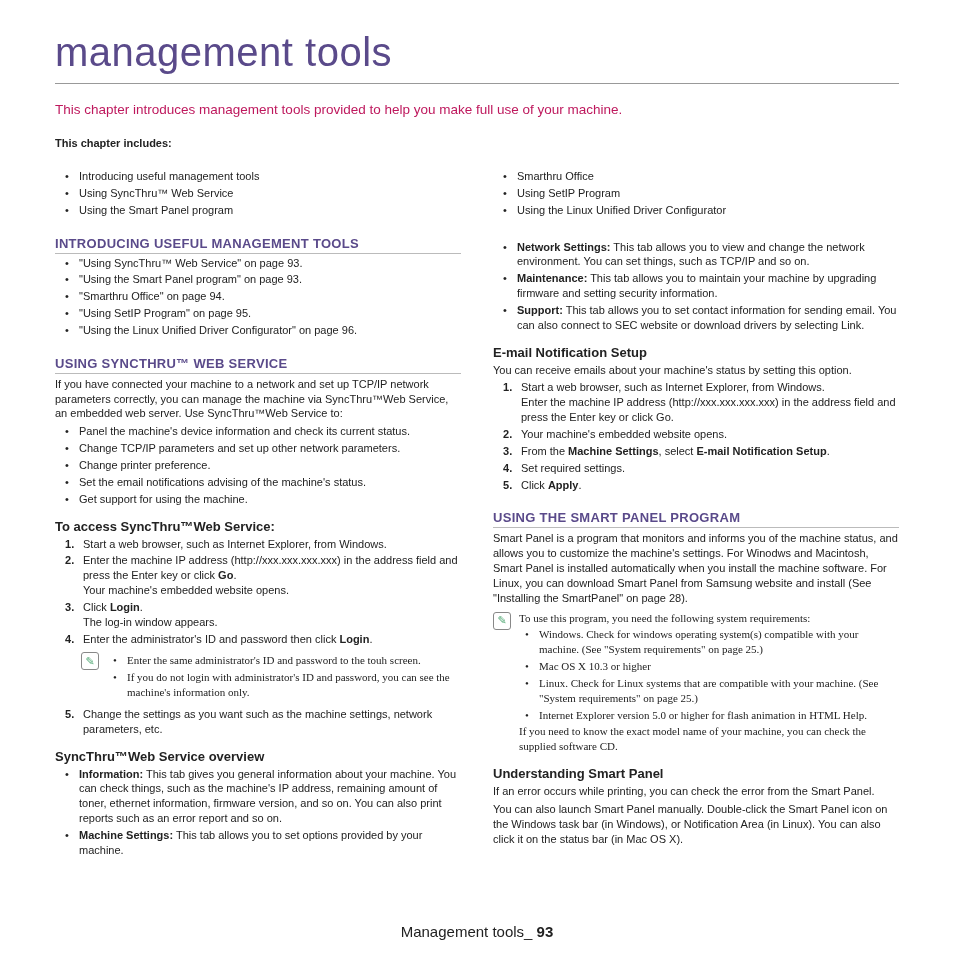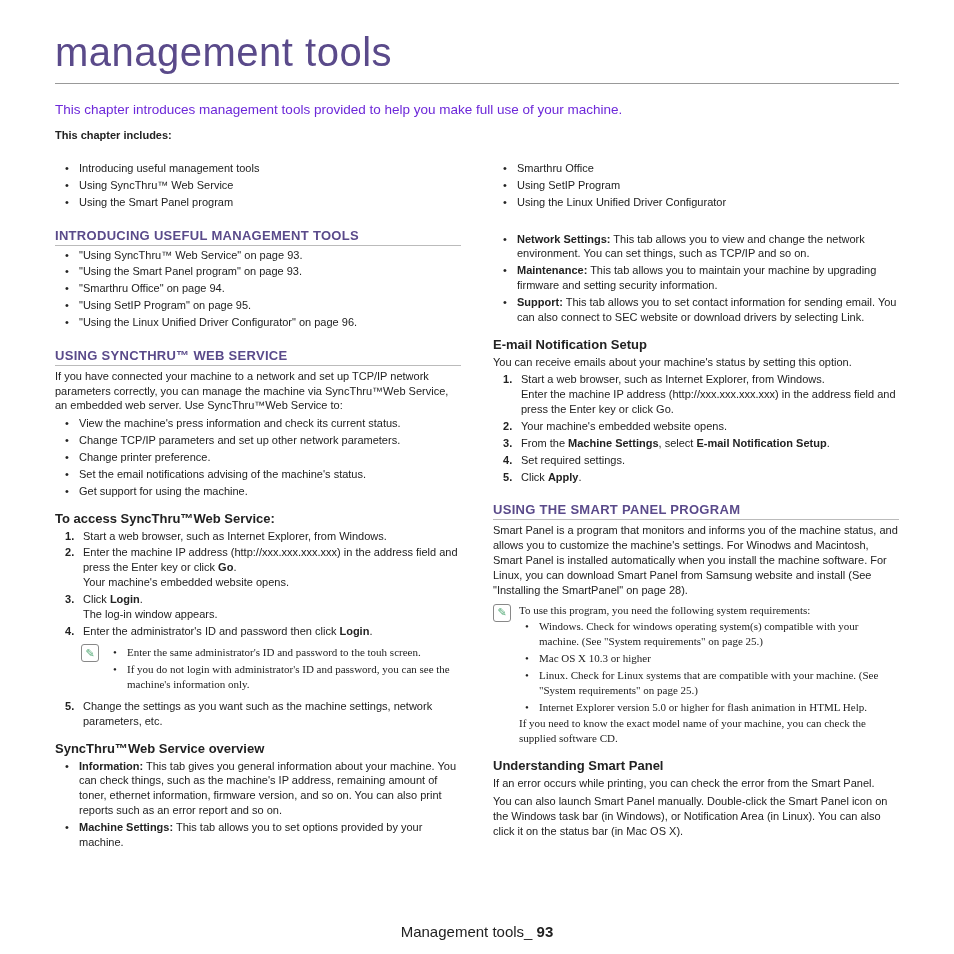--- a/index.html
+++ b/index.html
@@ -1,19 +1,19 @@
 <!DOCTYPE html>
 <html><head>
 <meta charset="utf-8">
 <style>
   * { box-sizing: border-box; margin: 0; padding: 0; }
   body { font-family: Arial, Helvetica, sans-serif; font-size: 11px; color: #222; width: 954px; height: 954px; padding: 30px 55px 20px 55px; position: relative; background: #fff; }
   .title { font-family: "Helvetica Neue", Arial, sans-serif; font-weight: 200; font-size: 40px; color: #5a4a8a; letter-spacing: 0.5px; margin-bottom: 8px; }
   .hr-main { border: none; border-top: 1px solid #999; margin-bottom: 18px; }
-  .intro { font-size: 13.5px; color: #6d28d9; margin-bottom: 12px; }
+  .intro { font-size: 13.5px; color: #be185d; margin-bottom: 20px; }
   .includes-label { font-weight: bold; font-size: 11px; margin-bottom: 18px; }
   .columns { display: flex; gap: 32px; }
   .col { flex: 1; min-width: 0; }
   ul.bullets { list-style: none; padding-left: 14px; }
   ul.bullets li { position: relative; padding-left: 10px; margin: 2px 0; line-height: 1.35; }
   ul.bullets li::before { content: "•"; position: absolute; left: -4px; top: 0; }
   ol.steps { list-style: none; padding-left: 14px; counter-reset: step; }
   ol.steps > li { position: relative; padding-left: 14px; margin: 2px 0; line-height: 1.35; counter-increment: step; }
   ol.steps > li::before { content: counter(step) "."; position: absolute; left: -4px; top: 0; font-weight: bold; }
   h2.section { font-size: 13px; font-weight: bold; color: #5a4a8a; text-transform: uppercase; letter-spacing: 0.3px; margin-top: 18px; margin-bottom: 2px; border-bottom: 1px solid #bbb; padding-bottom: 2px; }
@@ -50,21 +50,21 @@
       <li>"Using SyncThru™ Web Service" on page 93.</li>
       <li>"Using the Smart Panel program" on page 93.</li>
       <li>"Smarthru Office" on page 94.</li>
       <li>"Using SetIP Program" on page 95.</li>
       <li>"Using the Linux Unified Driver Configurator" on page 96.</li>
     </ul>
 
     <h2 class="section">USING SYNCTHRU™ WEB SERVICE</h2>
     <p class="body">If you have connected your machine to a network and set up TCP/IP network parameters correctly, you can manage the machine via SyncThru™Web Service, an embedded web server. Use SyncThru™Web Service to:</p>
     <ul class="bullets">
-      <li>View the machine's press information and check its current status.</li>
+      <li>Panel the machine's device information and check its current status.</li>
       <li>Change TCP/IP parameters and set up other network parameters.</li>
       <li>Change printer preference.</li>
       <li>Set the email notifications advising of the machine's status.</li>
       <li>Get support for using the machine.</li>
     </ul>
 
     <h3 class="sub">To access SyncThru™Web Service:</h3>
     <ol class="steps">
       <li>Start a web browser, such as Internet Explorer, from Windows.</li>
       <li>

